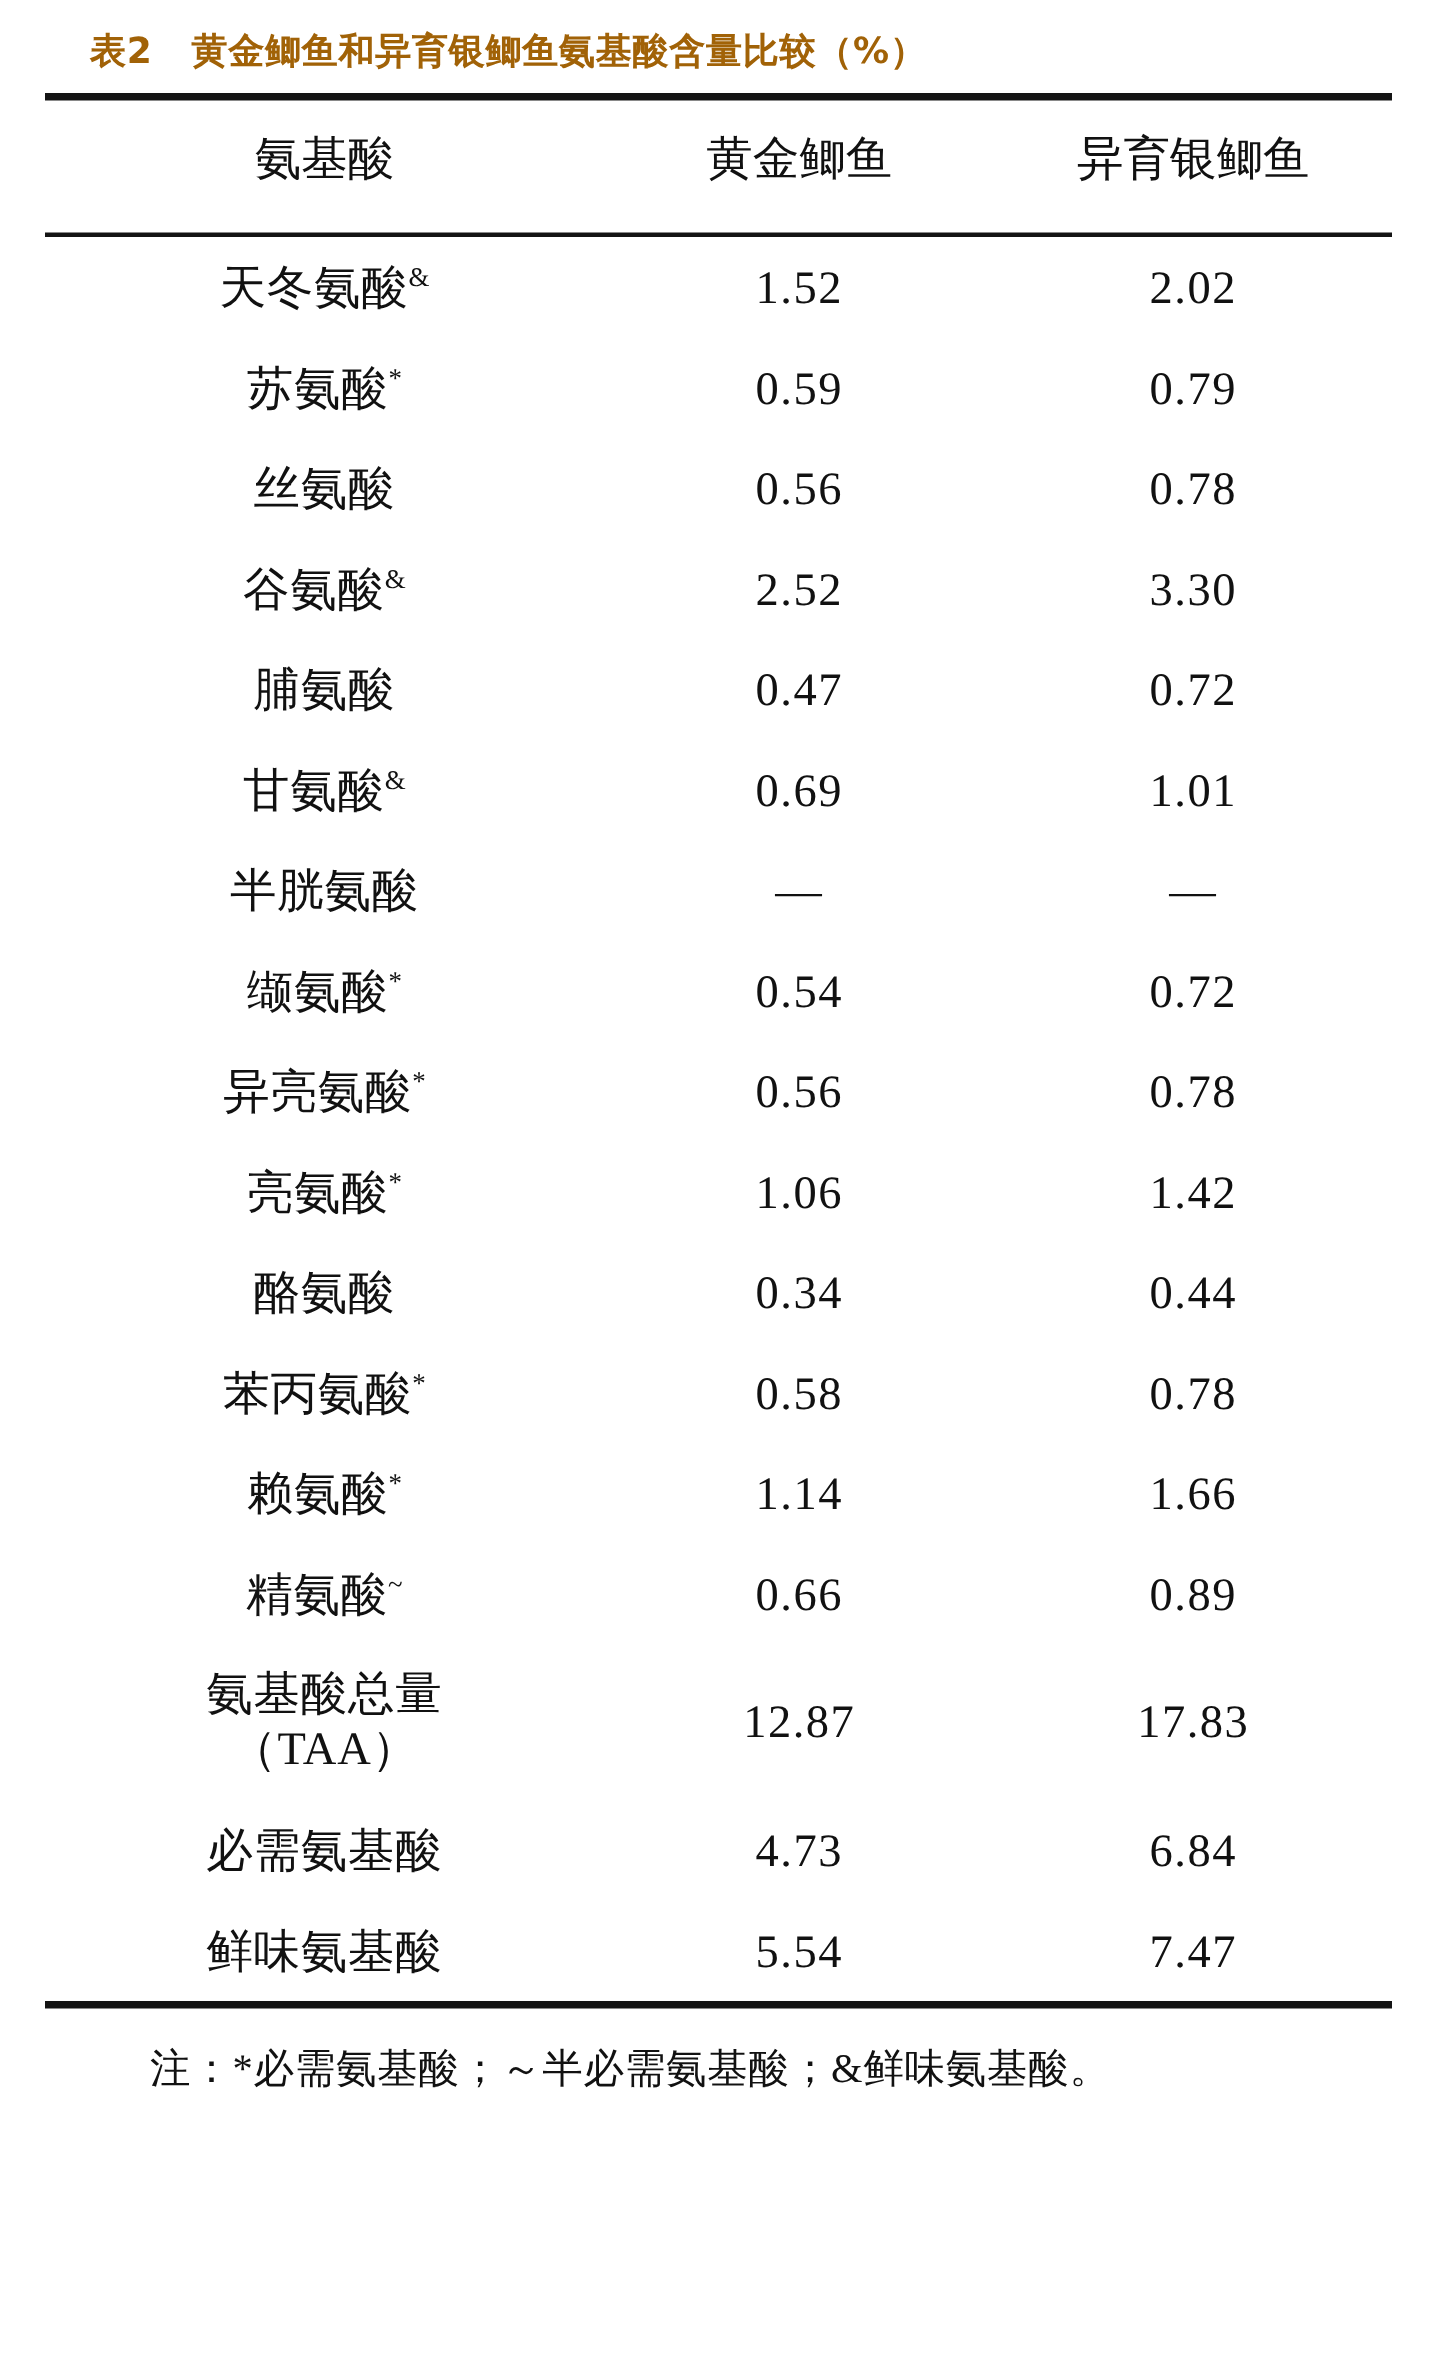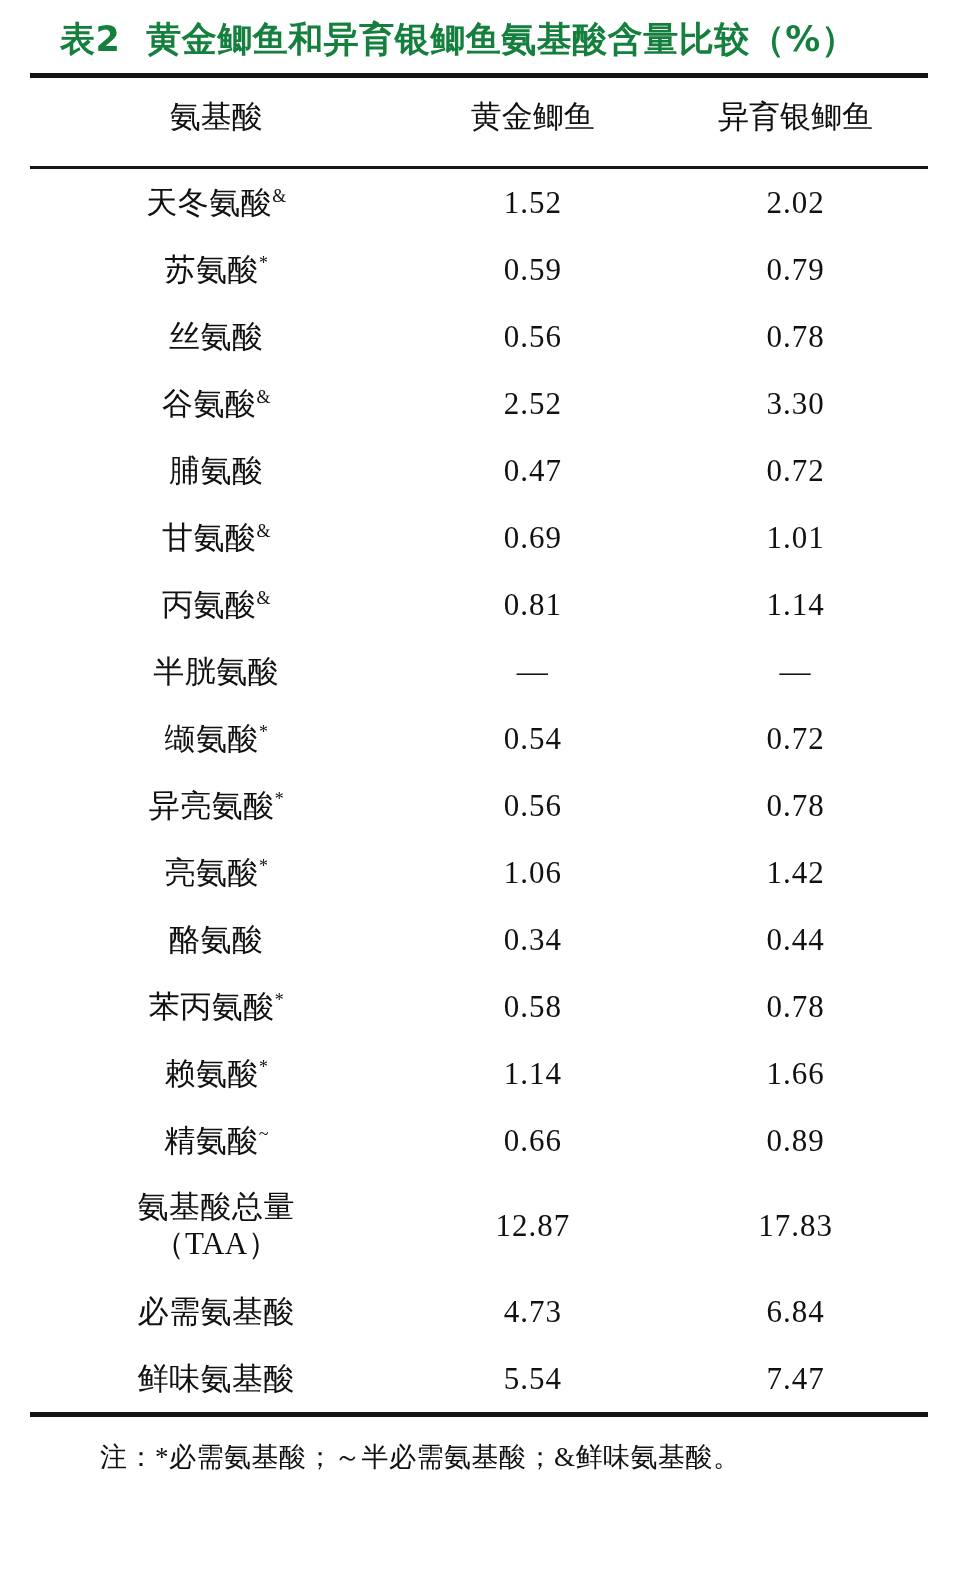--- a/index.html
+++ b/index.html
@@ -22,24 +22,24 @@
     box-sizing: border-box;
     padding: 0 30px;
     display: flex;
     flex-direction: column;
   }
 
   
   .table-caption {
     font-family: "DejaVu Sans", "Liberation Sans", sans-serif;
     font-weight: bold;
-    font-size: 35px;
+    font-size: 24px;
     line-height: 1;
     letter-spacing: 0.5px;
-    color: #15803d;
+    color: #a16207;
     padding: 22px 0 16px 30px;
     white-space: nowrap;
   }
   .caption-num {
     margin-right: 26px;
   }
 
   
   .rule-thick {
     height: 5px;
@@ -170,25 +170,20 @@
           <td class="cell-name"><span>脯氨酸</span></td>
           <td class="cell-value">0.47</td>
           <td class="cell-value">0.72</td>
         </tr>
         <tr>
           <td class="cell-name"><span>甘氨酸</span><sup class="marker">&amp;</sup></td>
           <td class="cell-value">0.69</td>
           <td class="cell-value">1.01</td>
         </tr>
         <tr>
-          <td class="cell-name"><span>丙氨酸</span><sup class="marker">&amp;</sup></td>
-          <td class="cell-value">0.81</td>
-          <td class="cell-value">1.14</td>
-        </tr>
-        <tr>
           <td class="cell-name"><span>半胱氨酸</span></td>
           <td class="cell-value">—</td>
           <td class="cell-value">—</td>
         </tr>
         <tr>
           <td class="cell-name"><span>缬氨酸</span><sup class="marker">*</sup></td>
           <td class="cell-value">0.54</td>
           <td class="cell-value">0.72</td>
         </tr>
         <tr>

